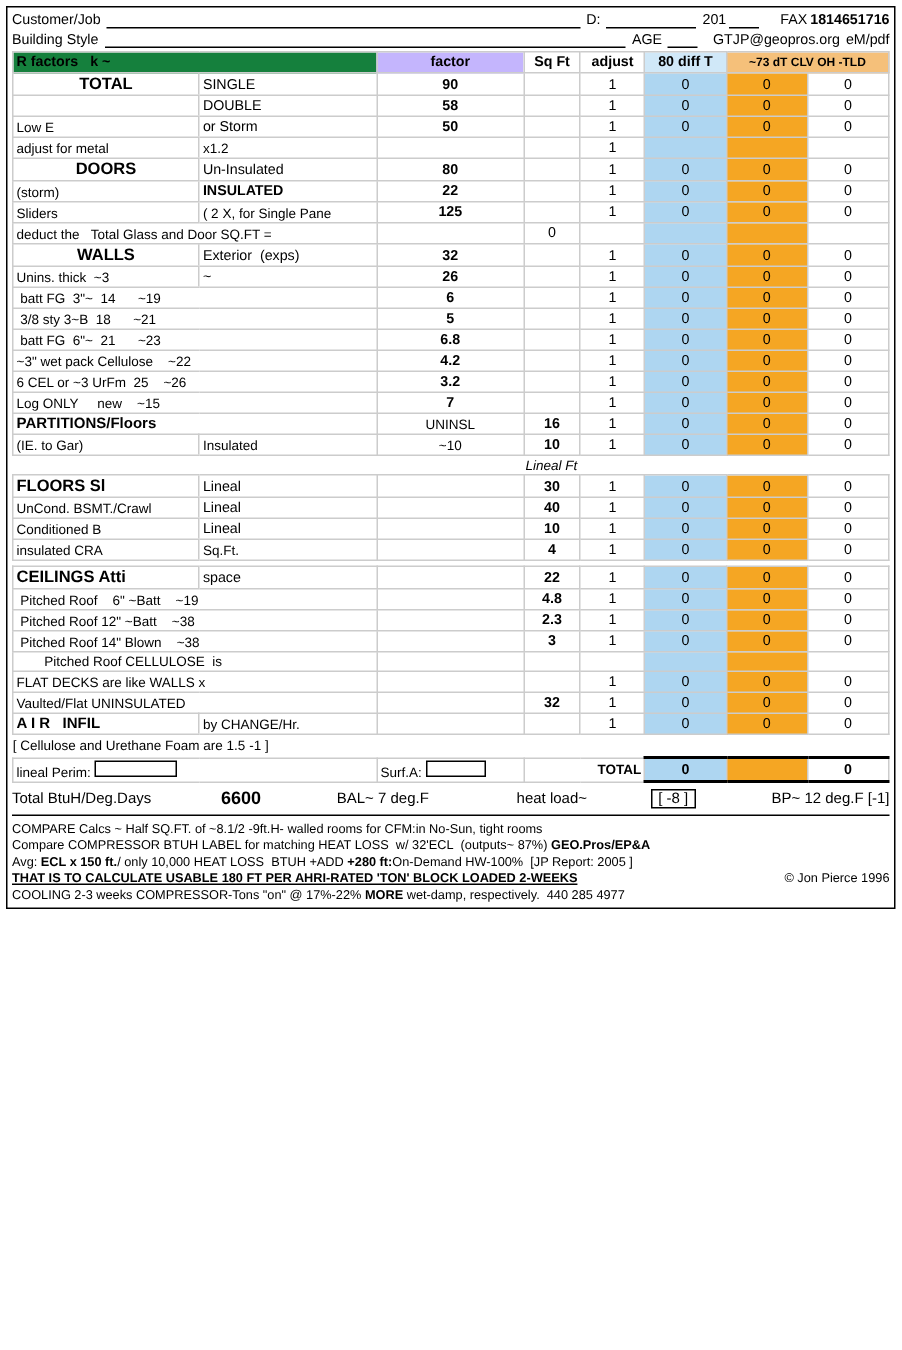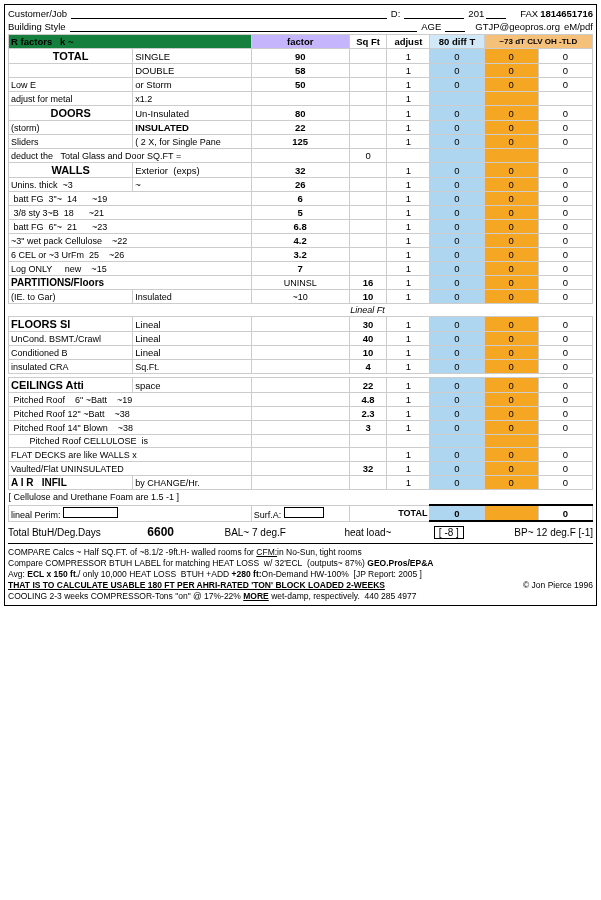--- a/index.html
+++ b/index.html
@@ -38,21 +38,21 @@
     .italic { font-style: italic; }
     .footer-section {
       font-size: 8.5px;
       margin-top: 3px;
     }
     .footer-line {
       margin-bottom: 1px;
     }
     .blue-col { background: #aed6f1; }
     .orange-col { background: #f5a623; }
-    .underline { text-decoration: underline; }
+    .underline { }
     .bold-underline { font-weight: bold; text-decoration: underline; }
   </style>
 </head>
 <body>
 
 <div class="page">
 
   <div>
     <div class="header-row">
       <span>Customer/Job</span>

